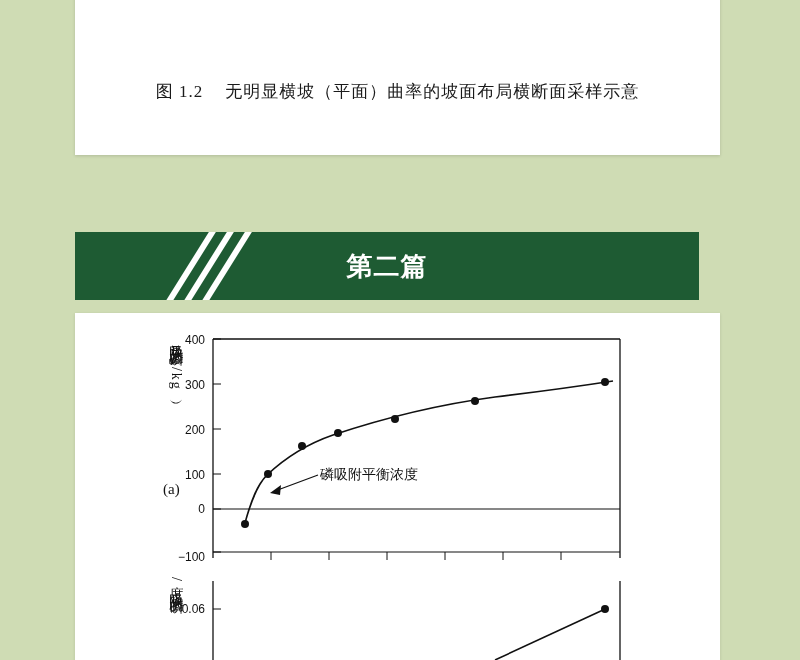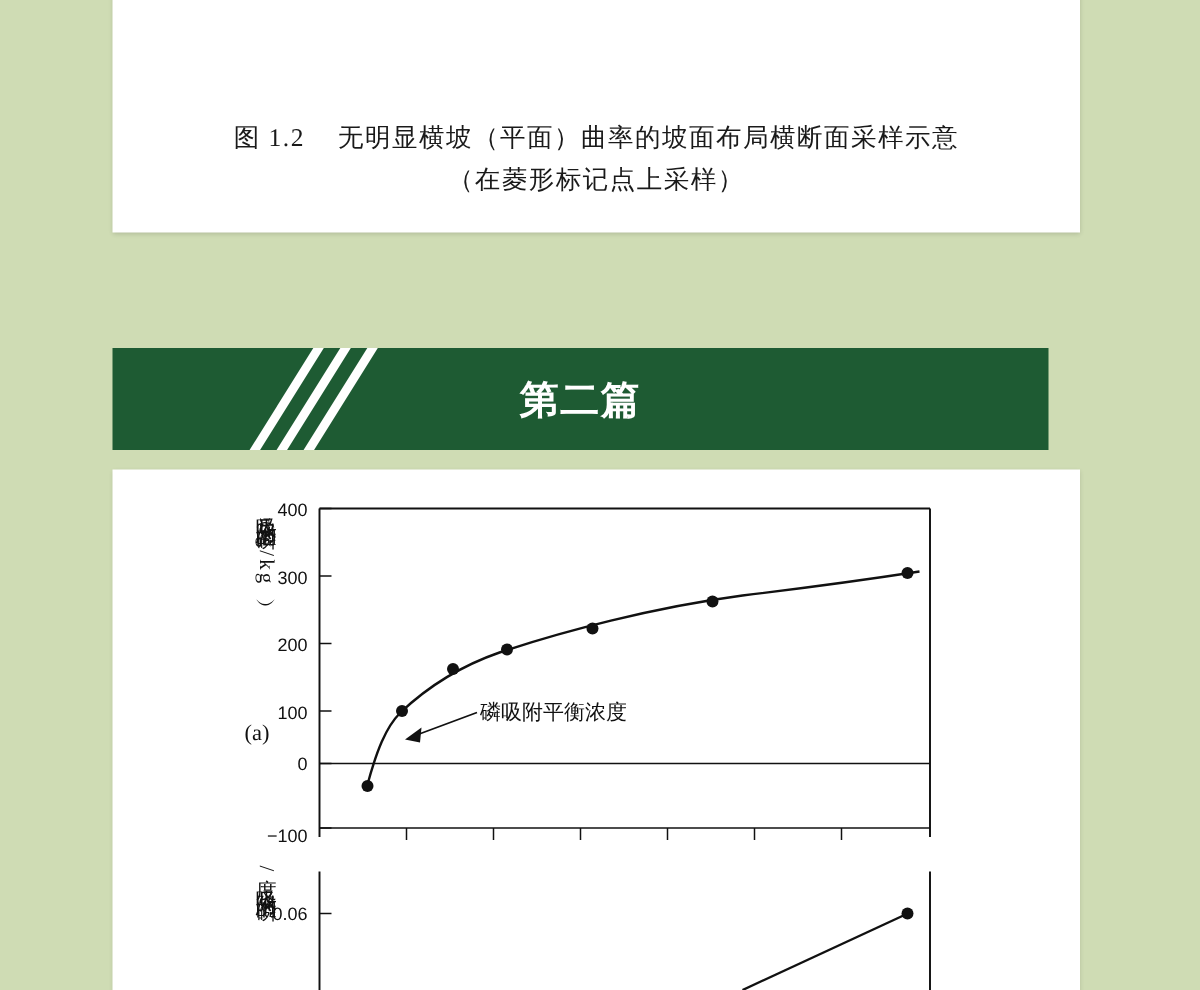--- a/index.html
+++ b/index.html
@@ -150,21 +150,20 @@
         <text x="214" y="4" class="tickf" font-size="13" transform="rotate(-62 214 4)">高程/m</text>
 
         <text x="500" y="60" class="tickf" font-size="13" transform="rotate(22 500 60)">东距/m</text>
       </svg>
     </div>
   </div>
 
   <div class="cap cap1">
     <span>图 1.2</span><span class="gap"></span><span>无明显横坡（平面）曲率的坡面布局横断面采样示意</span>
   </div>
-  <div class="cap cap2">（在菱形标记点上采样）</div>
 </div>
 
 <div class="banner">
   <div class="stripes">
     <div class="stripe s1"></div>
     <div class="stripe s2"></div>
     <div class="stripe s3"></div>
   </div>
   <div class="banner-text">
     <span class="banner-title">第二篇</span>

